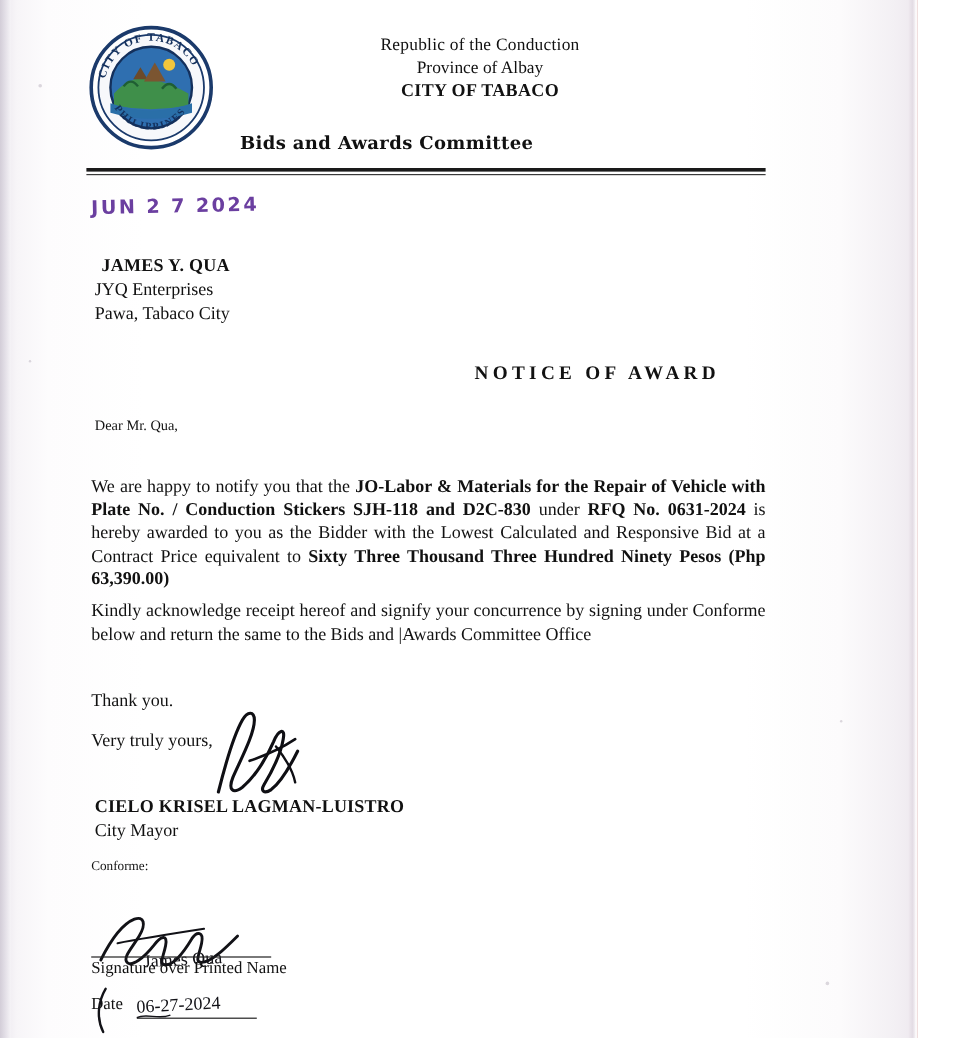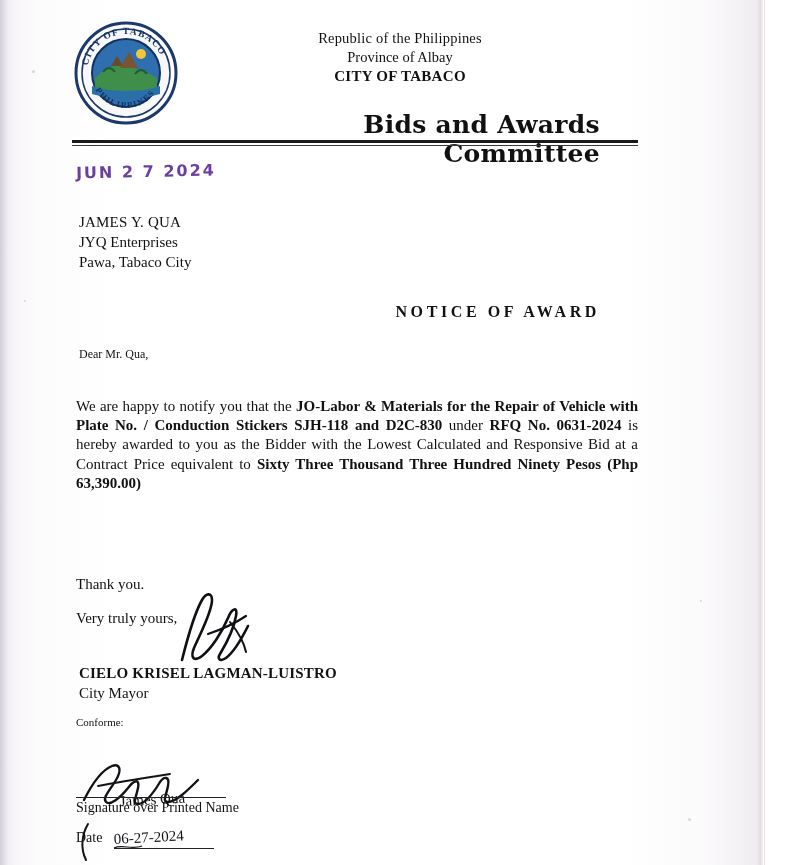--- a/index.html
+++ b/index.html
@@ -81,24 +81,24 @@
     font-weight: bold;
     color: #111;
     margin-top: 2px;
     letter-spacing: .3px;
   }
   .bac-title {
     position: absolute;
     left: 200px;
     top: 110px;
     width: 400px;
-    text-align: right;
+    text-align: left;
     font-family: "DejaVu Serif", serif;
     font-weight: bold;
-    font-size: 25px;
+    font-size: 15px;
     color: #111;
     letter-spacing: .3px;
   }
   .rule {
     position: absolute;
     left: 72px;
     top: 140px;
     width: 566px;
     height: 0;
     border-top: 3px solid #1a1a1a;
@@ -127,21 +127,21 @@
 
   
   .addressee {
     position: absolute;
     left: 79px;
     top: 213px;
     font-size: 15px;
     color: #111;
     line-height: 1.32;
   }
-  .addressee .nm { font-weight: normal; letter-spacing: .2px; }
+  .addressee .nm { font-weight: bold; letter-spacing: .2px; text-align: right; }
 
   .noa-title {
     position: absolute;
     left: 150px;
     top: 303px;
     width: 450px;
     text-align: right;
     font-weight: bold;
     font-size: 16px;
     letter-spacing: 3.6px;
@@ -281,21 +281,21 @@
       <text font-family="Liberation Serif, serif" font-size="9.5" font-weight="bold" fill="#14305c" letter-spacing="1.2">
         <textPath href="#arcTop" startOffset="6%">CITY OF TABACO</textPath>
       </text>
       <text font-family="Liberation Serif, serif" font-size="8.5" font-weight="bold" fill="#14305c" letter-spacing="1.6">
         <textPath href="#arcBot" startOffset="16%">PHILIPPINES</textPath>
       </text>
     </svg>
   </div>
 
   <div class="header-text">
-    <div class="hdr-line1">Republic of the Philippines</div>
+    <div class="hdr-line1">Republic of the Conduction</div>
     <div class="hdr-line2">Province of Albay</div>
     <div class="hdr-line3">CITY OF TABACO</div>
   </div>
 
   <div class="bac-title">Bids and Awards Committee</div>
 
   <div class="rule"></div>
   <div class="rule2"></div>
 
   <div class="date-stamp">JUN 2 7 2024</div>
@@ -307,20 +307,21 @@
   </div>
 
   <div class="noa-title">NOTICE OF AWARD</div>
 
   <div class="salutation">Dear Mr. Qua,</div>
 
   <div class="body-para">
     <span>We are happy to notify you that the </span><b>JO-Labor &amp; Materials for the Repair of Vehicle with Plate No. / Conduction Stickers SJH-118 and D2C-830</b><span> under </span><b>RFQ No. 0631-2024</b><span> is hereby awarded to you as the Bidder with the Lowest Calculated and Responsive Bid at a Contract Price equivalent to </span><b>Sixty Three Thousand Three Hundred Ninety Pesos (Php 63,390.00)</b>
   </div>
 
+  <div class="para2">Kindly acknowledge receipt hereof and signify your concurrence by signing under Conforme below and return the same to the Bids and |Awards Committee Office</div>
 
   <div class="thankyou">Thank you.</div>
 
   <div class="vty">Very truly yours,</div>
 
   <div class="ink" style="left:168px;top:588px;">
     <svg width="110" height="80" viewBox="0 0 110 80">
       <path d="M14,72 C20,48 26,26 34,12 C38,5 44,4 44,12 C44,24 32,46 26,60 C22,70 26,74 34,68 C44,60 54,44 60,30 C64,20 70,18 68,28 C66,40 58,56 52,66 C49,71 52,74 58,70 C66,64 74,50 80,38" stroke="#0f0f14" stroke-width="2.6" fill="none" stroke-linecap="round"></path>
       <path d="M40,46 C52,42 66,36 78,28" stroke="#0f0f14" stroke-width="2.2" fill="none" stroke-linecap="round"></path>
       <path d="M62,34 C70,44 76,54 78,64" stroke="#0f0f14" stroke-width="2" fill="none" stroke-linecap="round"></path>

